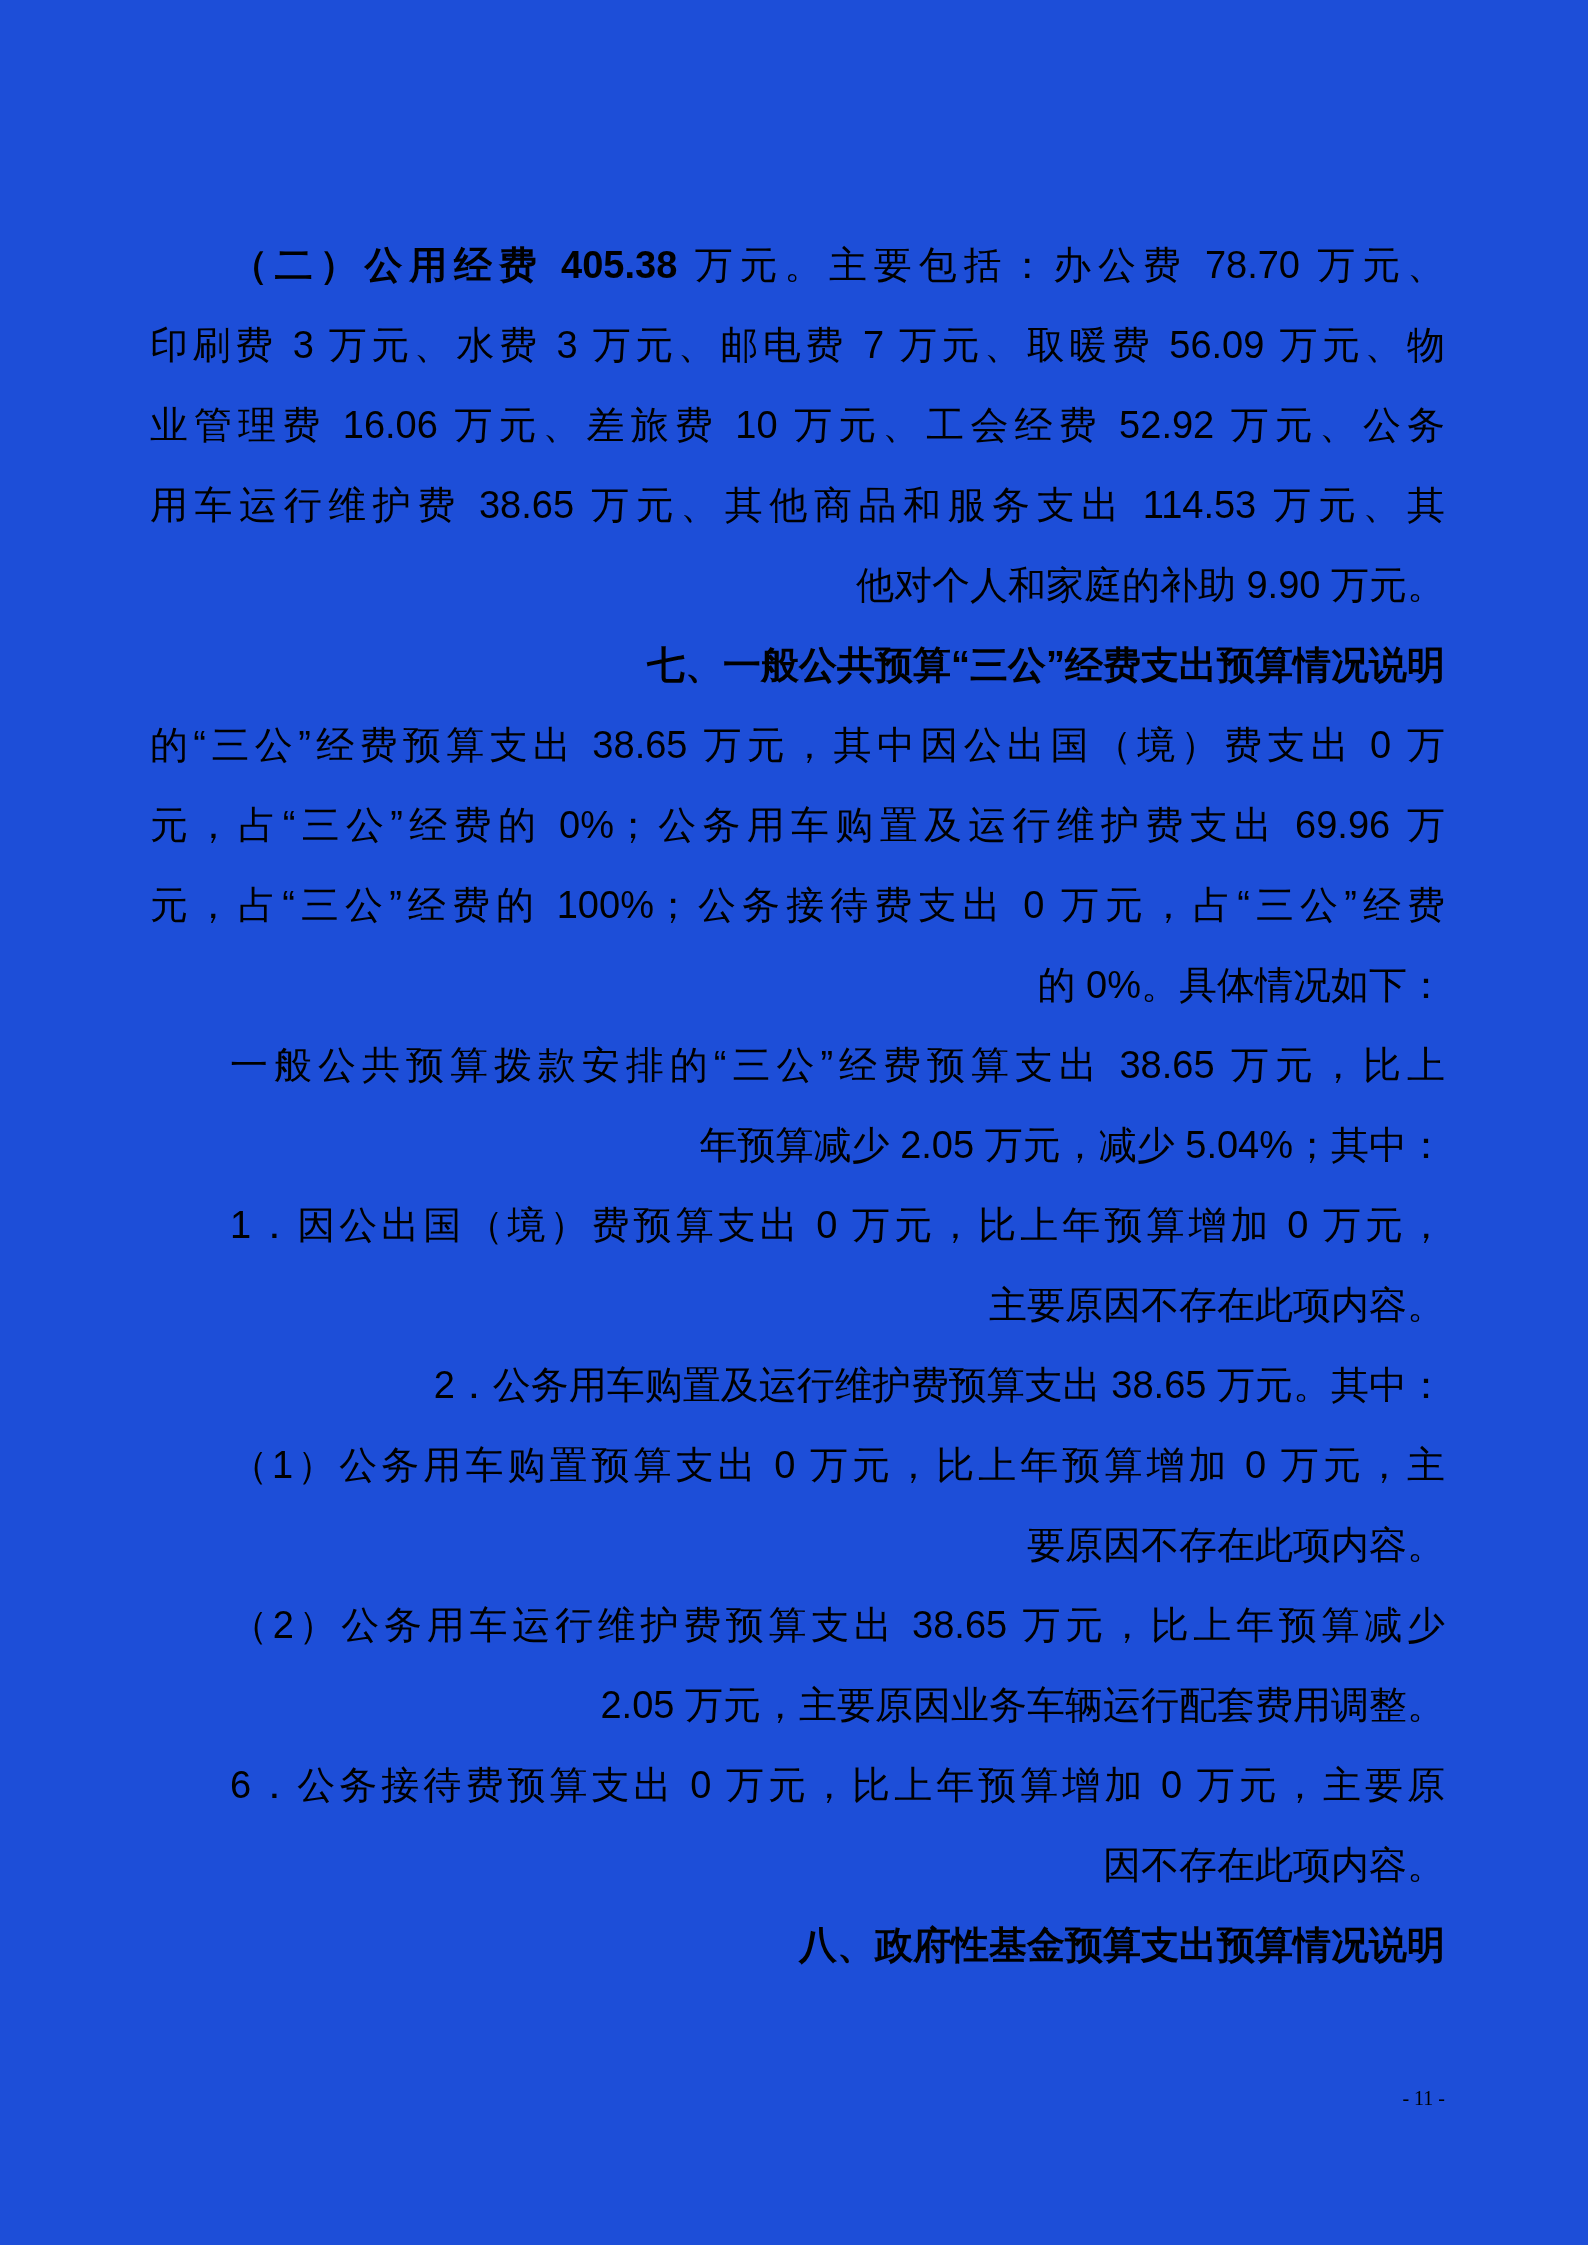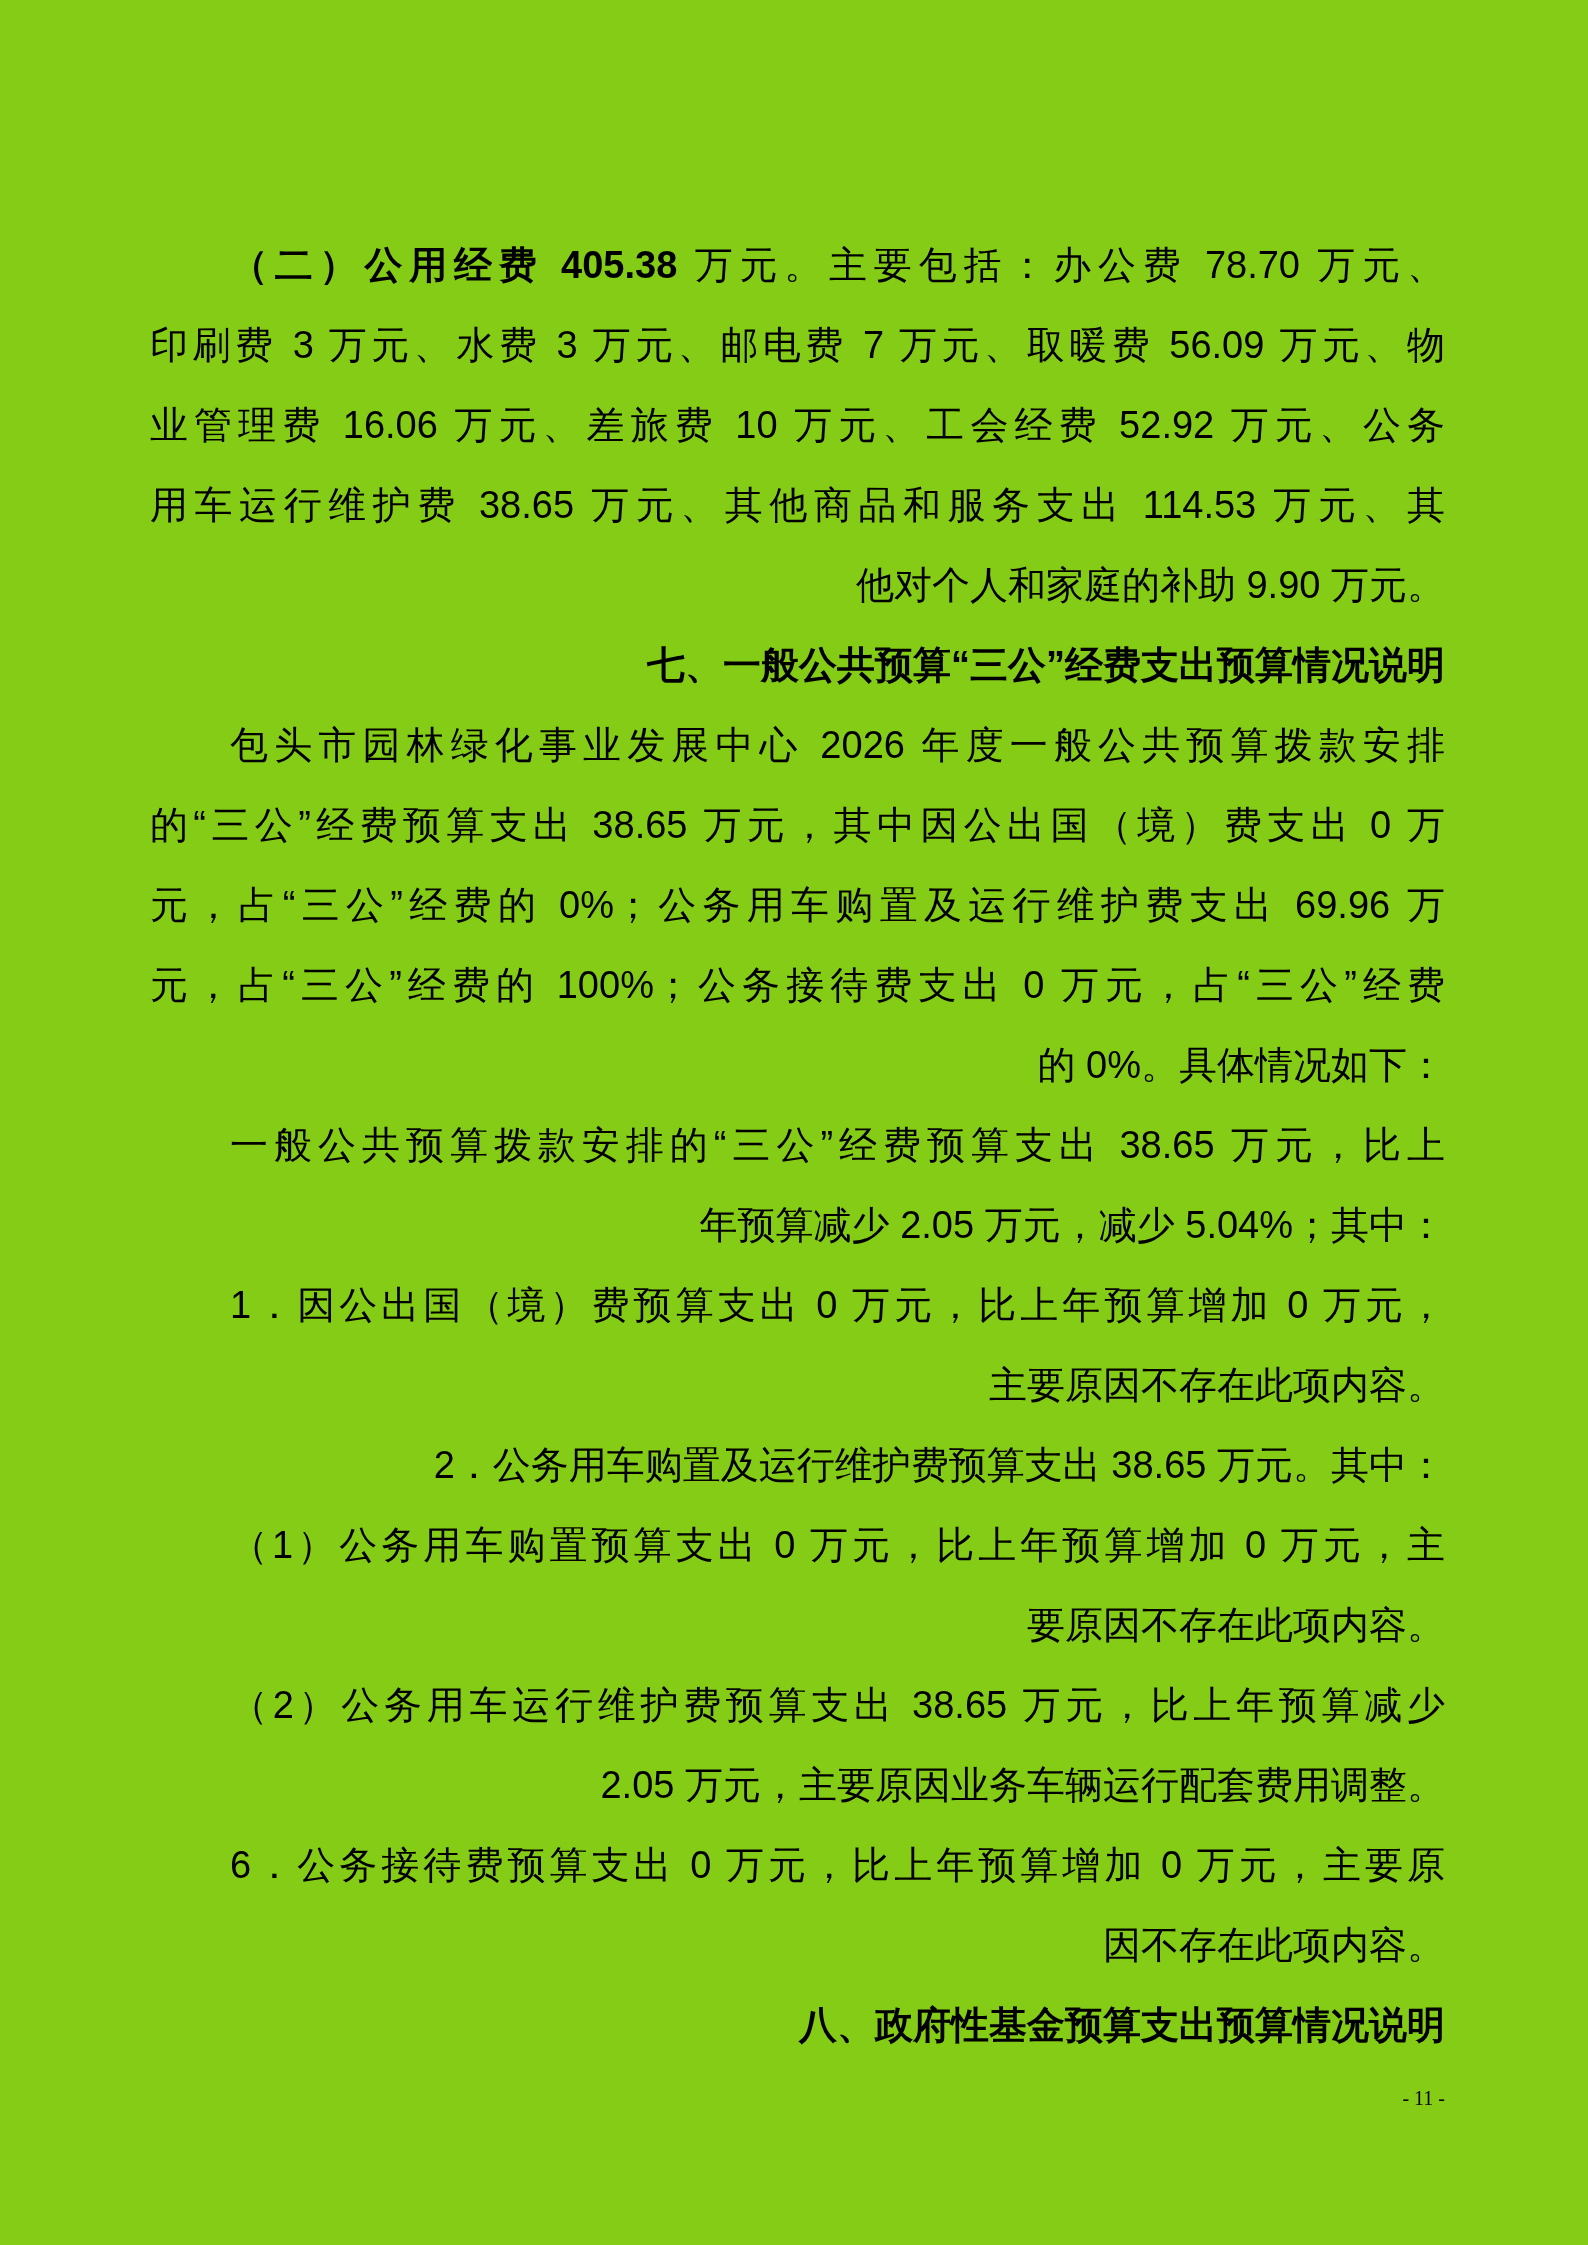--- a/index.html
+++ b/index.html
@@ -4,21 +4,21 @@
 <style>
   html, body {
     margin: 0;
     padding: 0;
     background: #ffffff;
   }
   .page {
     position: relative;
     width: 1588px;
     height: 2245px;
-    background: #84cc16;
+    background: #1d4ed8;
     overflow: hidden;
     color: #000000;
   }
   .doc-body {
     position: absolute;
     left: 150px;
     top: 225px;
     width: 1295px;
     font-family: "Liberation Sans", serif; 
     font-size: 38px;
@@ -59,21 +59,20 @@
 <body>
 
 <div class="page">
   <div class="doc-body">
       <div class="line indent full"><span class="seg bold">（二）公用经费 405.38</span><span class="seg"> 万元。主要包括：办公费 78.70 万元、</span></div>
       <div class="line full"><span class="seg">印刷费 3 万元、水费 3 万元、邮电费 7 万元、取暖费 56.09 万元、物</span></div>
       <div class="line full"><span class="seg">业管理费 16.06 万元、差旅费 10 万元、工会经费 52.92 万元、公务</span></div>
       <div class="line full"><span class="seg">用车运行维护费 38.65 万元、其他商品和服务支出 114.53 万元、其</span></div>
       <div class="line"><span class="seg">他对个人和家庭的补助 9.90 万元。</span></div>
       <div class="line indent heading"><span class="seg bold">七、一般公共预算“三公”经费支出预算情况说明</span></div>
-      <div class="line indent full"><span class="seg">包头市园林绿化事业发展中心 2026 年度一般公共预算拨款安排</span></div>
       <div class="line full"><span class="seg">的“三公”经费预算支出 38.65 万元，其中因公出国（境）费支出 0 万</span></div>
       <div class="line full"><span class="seg">元，占“三公”经费的 0%；公务用车购置及运行维护费支出 69.96 万</span></div>
       <div class="line full"><span class="seg">元，占“三公”经费的 100%；公务接待费支出 0 万元，占“三公”经费</span></div>
       <div class="line"><span class="seg">的 0%。具体情况如下：</span></div>
       <div class="line indent full"><span class="seg">一般公共预算拨款安排的“三公”经费预算支出 38.65 万元，比上</span></div>
       <div class="line"><span class="seg">年预算减少 2.05 万元，减少 5.04%；其中：</span></div>
       <div class="line indent full"><span class="seg">1．因公出国（境）费预算支出 0 万元，比上年预算增加 0 万元，</span></div>
       <div class="line"><span class="seg">主要原因不存在此项内容。</span></div>
       <div class="line indent"><span class="seg">2．公务用车购置及运行维护费预算支出 38.65 万元。其中：</span></div>
       <div class="line indent full"><span class="seg">（1）公务用车购置预算支出 0 万元，比上年预算增加 0 万元，主</span></div>

